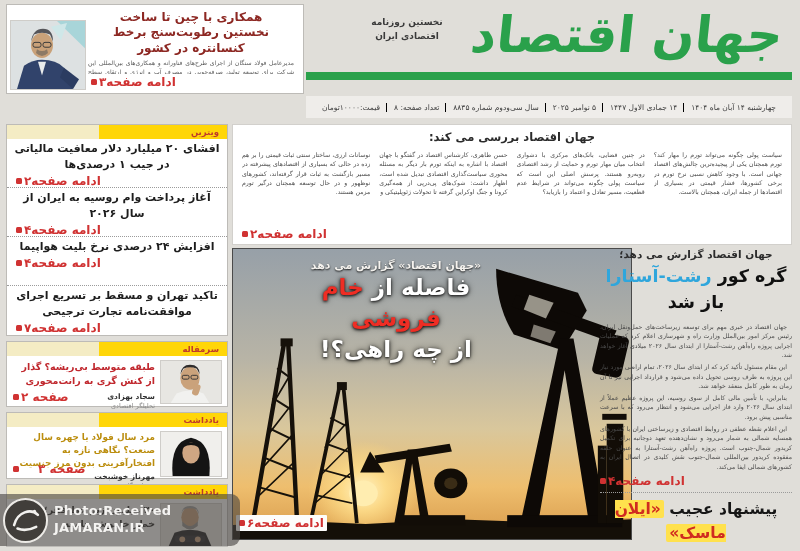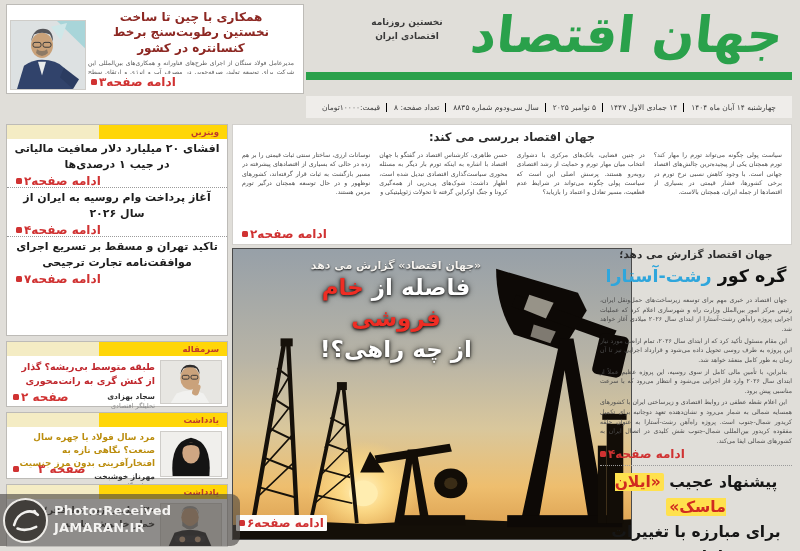--- a/index.html
+++ b/index.html
@@ -177,20 +177,27 @@
   </div>
   <div class="sc-item" style="height:49px;">
     <div class="sc-title">افشای ۲۰ میلیارد دلار معافیت مالیاتی در جیب ۱ درصدی‌ها</div>
     <div class="tagrow">
         <span class="tagtxt">ادامه صفحه۲</span>
         <span class="cicon"></span>
       </div>
   </div>
   <div class="sc-item" style="height:49px;">
     <div class="sc-title">آغاز پرداخت وام روسیه به ایران از سال ۲۰۲۶</div>
+    <div class="tagrow">
+        <span class="tagtxt">ادامه صفحه۴</span>
+        <span class="cicon"></span>
+      </div>
+  </div>
+  <div class="sc-item" style="height:49px;">
+    <div class="sc-title">افزایش ۲۴ درصدی نرخ بلیت هواپیما</div>
     <div class="tagrow">
         <span class="tagtxt">ادامه صفحه۴</span>
         <span class="cicon"></span>
       </div>
   </div>
   <div class="sc-item" style="height:49px;">
     <div class="sc-title">تاکید تهران و مسقط بر تسریع اجرای موافقت‌نامه تجارت ترجیحی</div>
     <div class="tagrow">
         <span class="tagtxt">ادامه صفحه۷</span>
         <span class="cicon"></span>
@@ -337,20 +344,21 @@
   <div class="tagrow ph-tag">
     <span class="tagtxt">ادامه صفحه۶</span>
     <span class="cicon"></span>
   </div>
 </div>
 
 <div class="rcol">
   <div class="r-kicker">جهان اقتصاد گزارش می دهد؛</div>
   <div class="r-title">
     <div><span>گره کور </span><span class="blue">رشت-آستارا</span></div>
+    <div>باز شد</div>
   </div>
   <div class="r-body">
     <p>جهان اقتصاد در خبری مهم برای توسعه زیرساخت‌های حمل‌ونقل ایران، رئیس مرکز امور بین‌الملل وزارت راه و شهرسازی اعلام کرد که عملیات اجرایی پروژه راه‌آهن رشت-آستارا از ابتدای سال ۲۰۲۶ میلادی آغاز خواهد شد.</p>
     <p>این مقام مسئول تأکید کرد که از ابتدای سال ۲۰۲۶، تمام اراضی مورد نیاز این پروژه به طرف روسی تحویل داده می‌شود و قرارداد اجرایی نیز تا آن زمان به طور کامل منعقد خواهد شد.</p>
     <p>بنابراین، با تأمین مالی کامل از سوی روسیه، این پروژه عظیم عملاً از ابتدای سال ۲۰۲۶ وارد فاز اجرایی می‌شود و انتظار می‌رود که با سرعت مناسبی پیش برود.</p>
     <p>این اعلام نقطه عطفی در روابط اقتصادی و زیرساختی ایران با کشورهای همسایه شمالی به شمار می‌رود و نشان‌دهنده تعهد دوجانبه برای تکمیل کریدور شمال-جنوب است. پروژه راه‌آهن رشت-آستارا به عنوان حلقه مفقوده کریدور بین‌المللی شمال-جنوب نقش کلیدی در اتصال ایران به کشورهای شمالی ایفا می‌کند.</p>
   </div>
   <div class="tagrow" style="padding:0 0 1px;">
     <span class="tagtxt">ادامه صفحه۴</span>
     <span class="cicon"></span>

